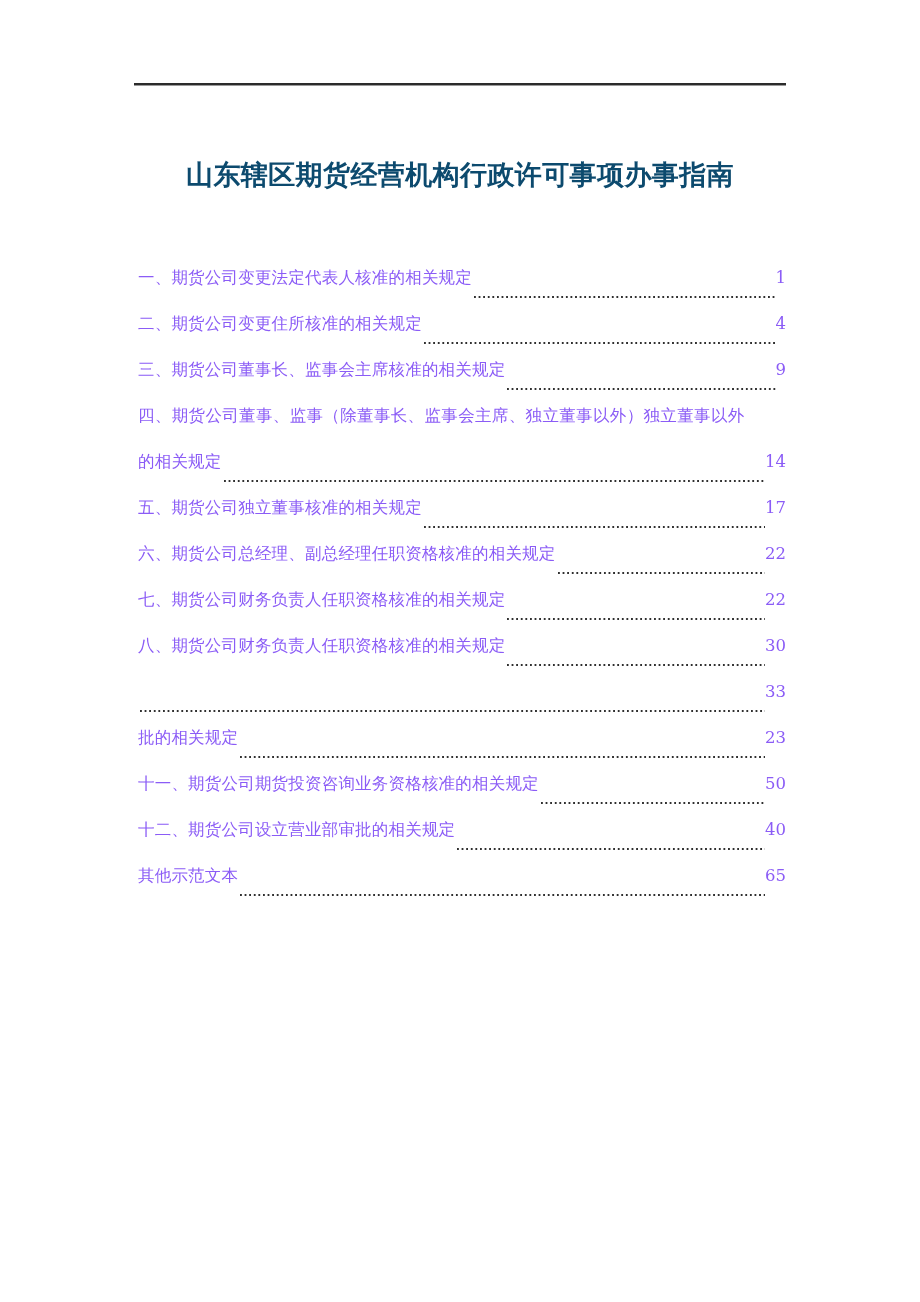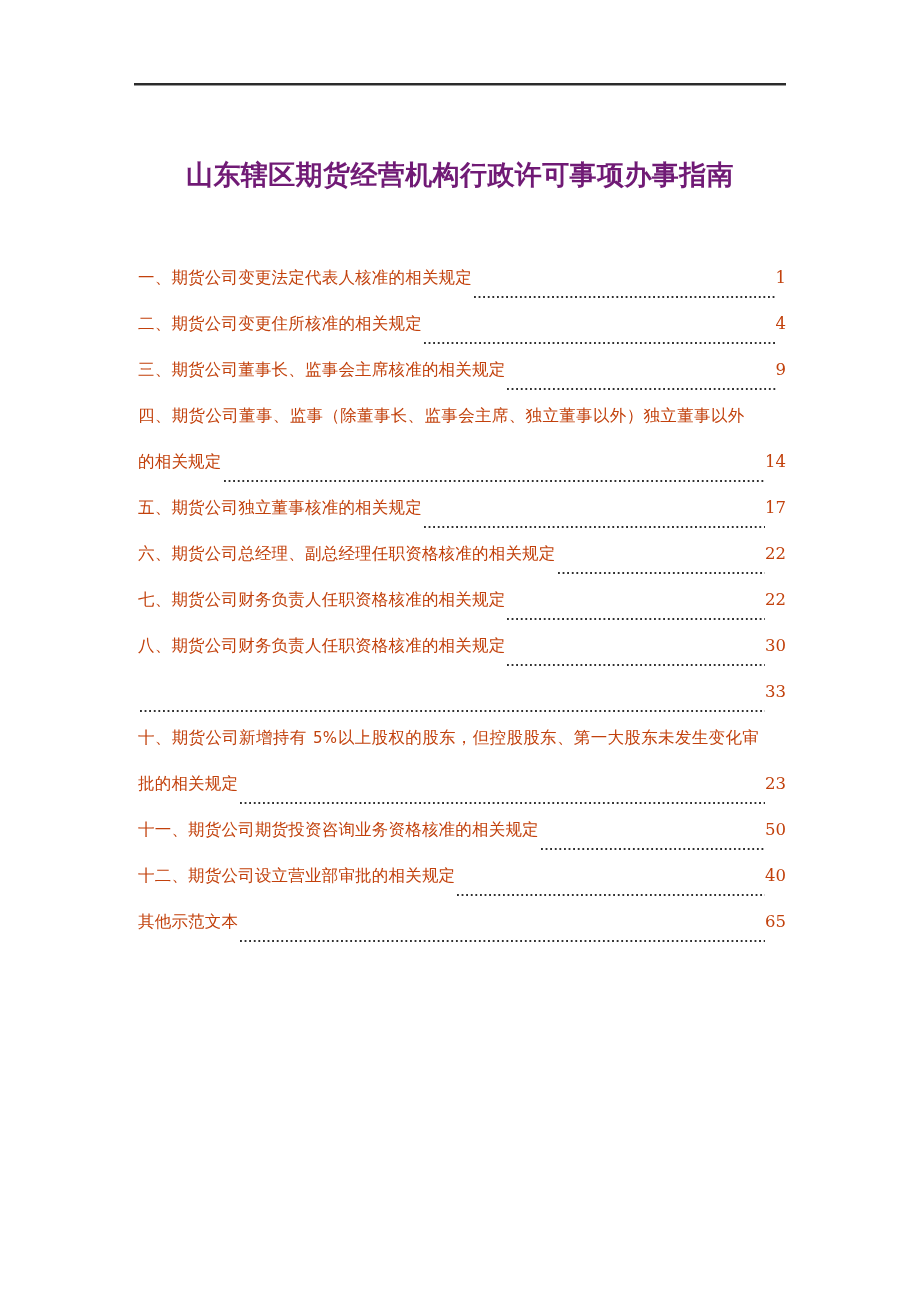--- a/index.html
+++ b/index.html
@@ -38,40 +38,40 @@
     position: absolute;
     left: 0;
     right: 0;
     top: 158px;
     text-align: center;
     font-family: "DejaVu Sans", "Liberation Sans", sans-serif;
     font-weight: bold;
     font-size: 27px;
     line-height: 34px;
     letter-spacing: 0.4px;
-    color: #701a75;
+    color: #0c4a6e;
     white-space: nowrap;
   }
 
   
   .toc {
     position: absolute;
     left: 138px;
     top: 255px;
     width: 648px;
   }
 
   .toc-line {
     height: 46px;
     display: flex;
     align-items: baseline;
     font-family: "DejaVu Serif", "Liberation Serif", serif;
     font-size: 16.5px;
     line-height: 46px;
-    color: #c2410c;
+    color: #8b5cf6;
     white-space: nowrap;
   }
 
   
   .toc-label {
     flex: 0 0 auto;
     letter-spacing: 0.2px;
   }
 
   
@@ -176,24 +176,20 @@
       <span class="toc-label">八、期货公司财务负责人任职资格核准的相关规定</span>
       <span class="toc-dots"></span>
       <span class="toc-page">30</span>
     </div>
 
     <div class="toc-line">
       <span class="toc-dots"></span>
       <span class="toc-page">33</span>
     </div>
 
-    <div class="toc-line wrap-head">
-      <span class="toc-label"><span>十、期货公司新增持有 </span><span class="latin">5%</span><span>以上股权的股东，但控股股东、第一大股东未发生变化审</span></span>
-
-    </div>
     <div class="toc-line">
       <span class="toc-label">批的相关规定</span>
       <span class="toc-dots"></span>
       <span class="toc-page">23</span>
     </div>
 
     <div class="toc-line">
       <span class="toc-label">十一、期货公司期货投资咨询业务资格核准的相关规定</span>
       <span class="toc-dots"></span>
       <span class="toc-page">50</span>

